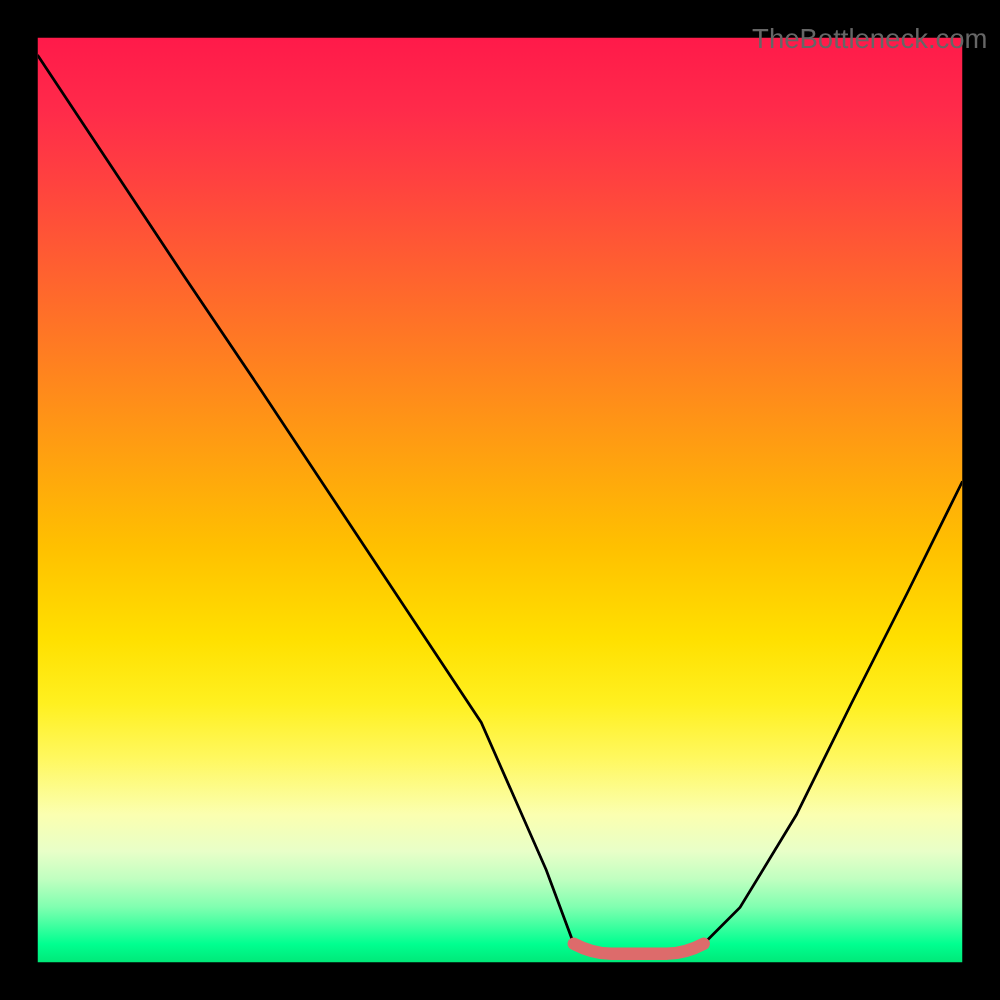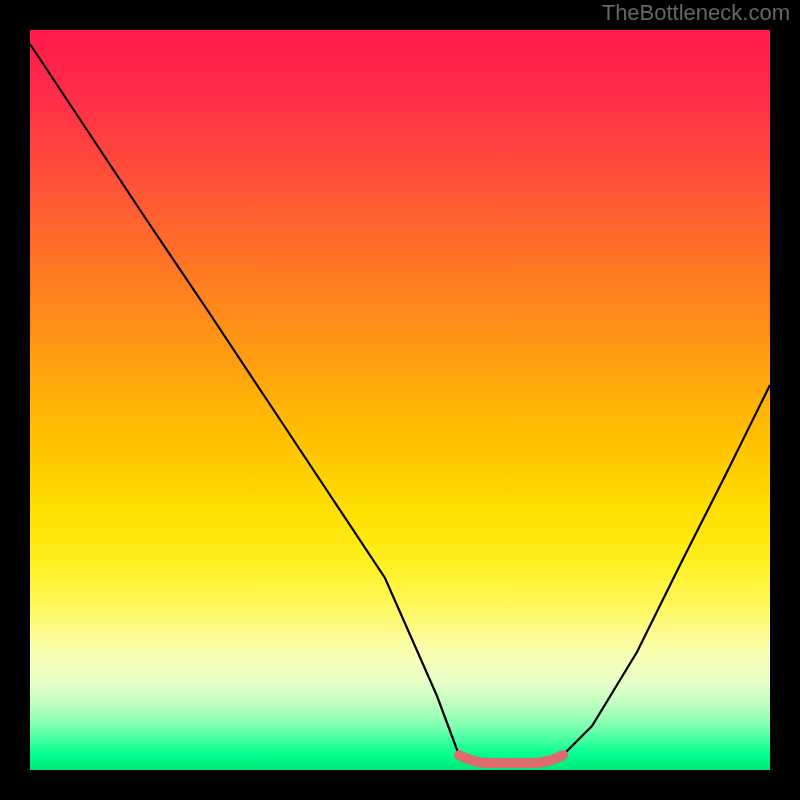--- a/index.html
+++ b/index.html
@@ -6,21 +6,21 @@
   body {
     width: 800px;
     height: 800px;
     background: #000;
     position: relative;
     overflow: hidden;
     font-family: Arial, sans-serif;
   }
   .watermark {
     position: absolute;
-    top: 0;
+    top: 18px;
     right: 10px;
     color: #666;
     font-size: 22px;
     font-weight: 500;
     z-index: 10;
   }
   .plot-area {
     position: absolute;
     left: 30px;
     top: 30px;

